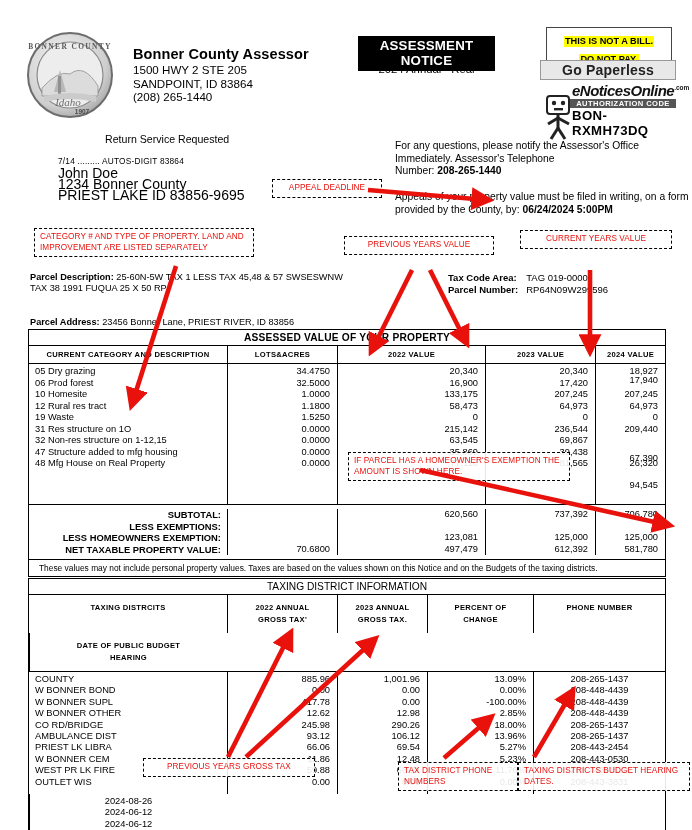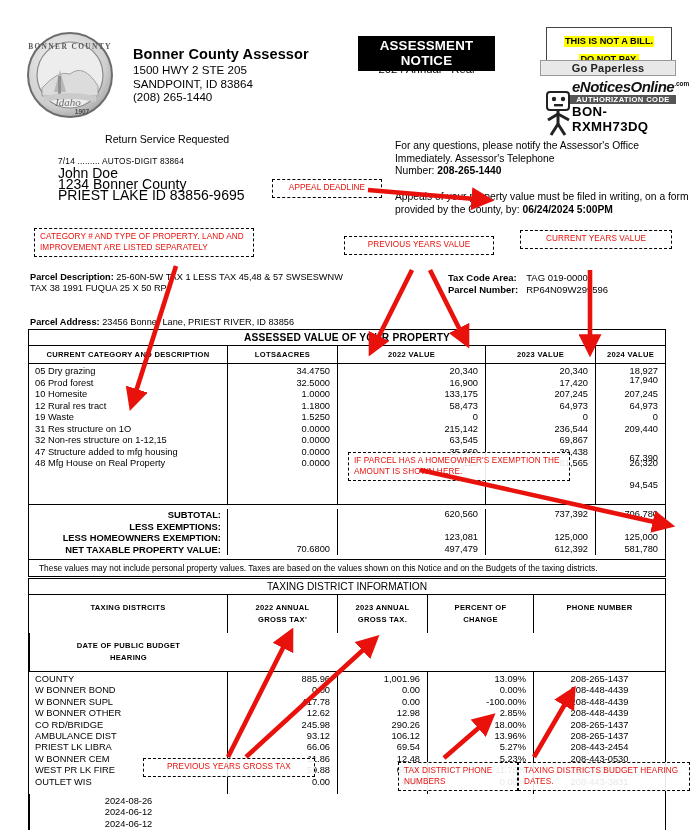--- a/index.html
+++ b/index.html
@@ -23,21 +23,21 @@
   #assessment-title{left:358px;top:36px;width:137px;background:#000;color:#fff;font-size:13.3px;font-weight:bold;
     letter-spacing:.2px;text-align:center;padding:2px 0 3px 0;}
   #assessment-sub{left:358px;top:63px;width:137px;text-align:center;font-size:11.3px;}
 
   
   #notabill{left:546px;top:27px;width:124px;border:1px solid #444;background:#fff;padding:2px 0 3px 0;text-align:center;}
   #notabill span{background:#ffff00;font-size:9.2px;font-weight:bold;line-height:11px;display:inline-block;padding:0 1px;}
 
   
   #enotices{left:540px;top:60px;width:136px;}
-  #enot-top{background:#e8e8e8;border:1px solid #999;font-size:11px;font-weight:bold;text-align:center;color:#222;
+  #enot-top{background:#e8e8e8;border:1px solid #999;font-size:14px;font-weight:bold;text-align:center;color:#222;
     letter-spacing:.2px;padding:1px 0;}
   #enot-brand{font-size:15px;font-weight:bold;font-style:italic;letter-spacing:-.5px;line-height:16px;
     padding-left:32px;color:#111;}
   #enot-brand sup{font-size:6.5px;font-style:normal;font-weight:bold;letter-spacing:0;}
   #enot-auth{background:#555;color:#fff;font-size:7.6px;font-weight:bold;text-align:center;letter-spacing:.4px;
     margin-left:30px;}
   #enot-code{font-size:13.2px;font-weight:bold;letter-spacing:.4px;padding-left:32px;line-height:15px;}
   #enot-person{position:absolute;left:2px;top:14px;width:34px;height:46px;}
 
   

